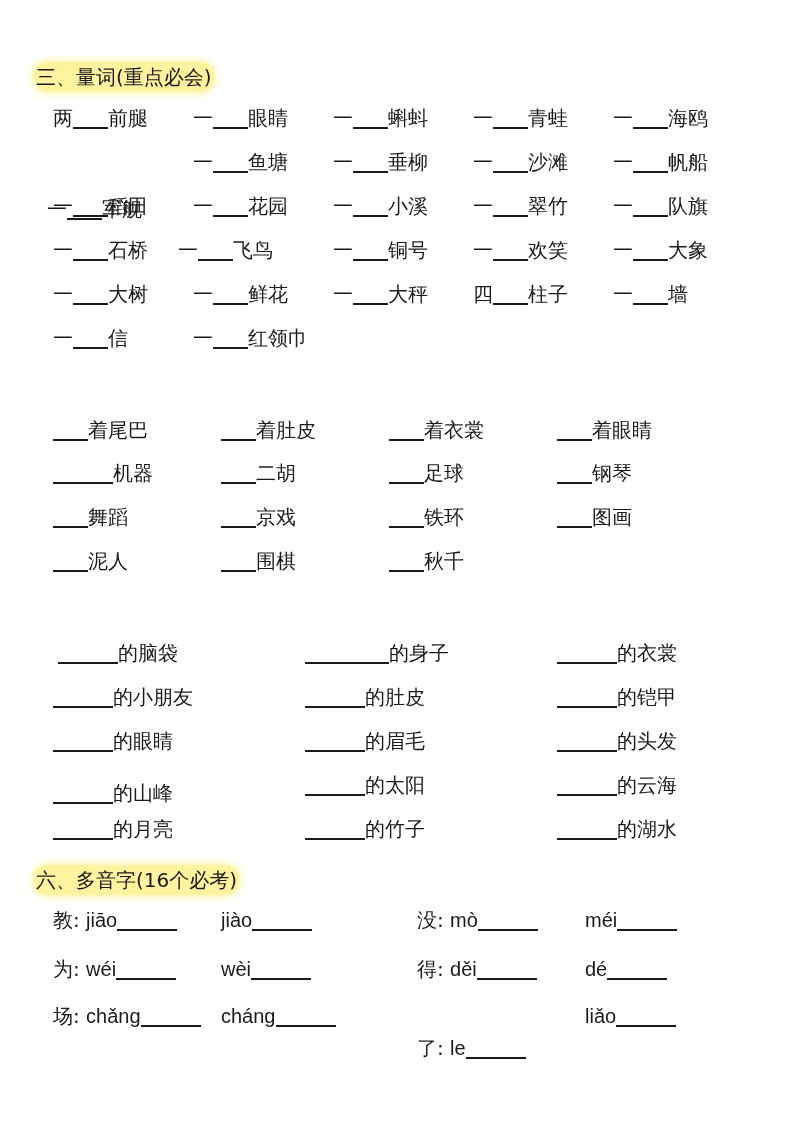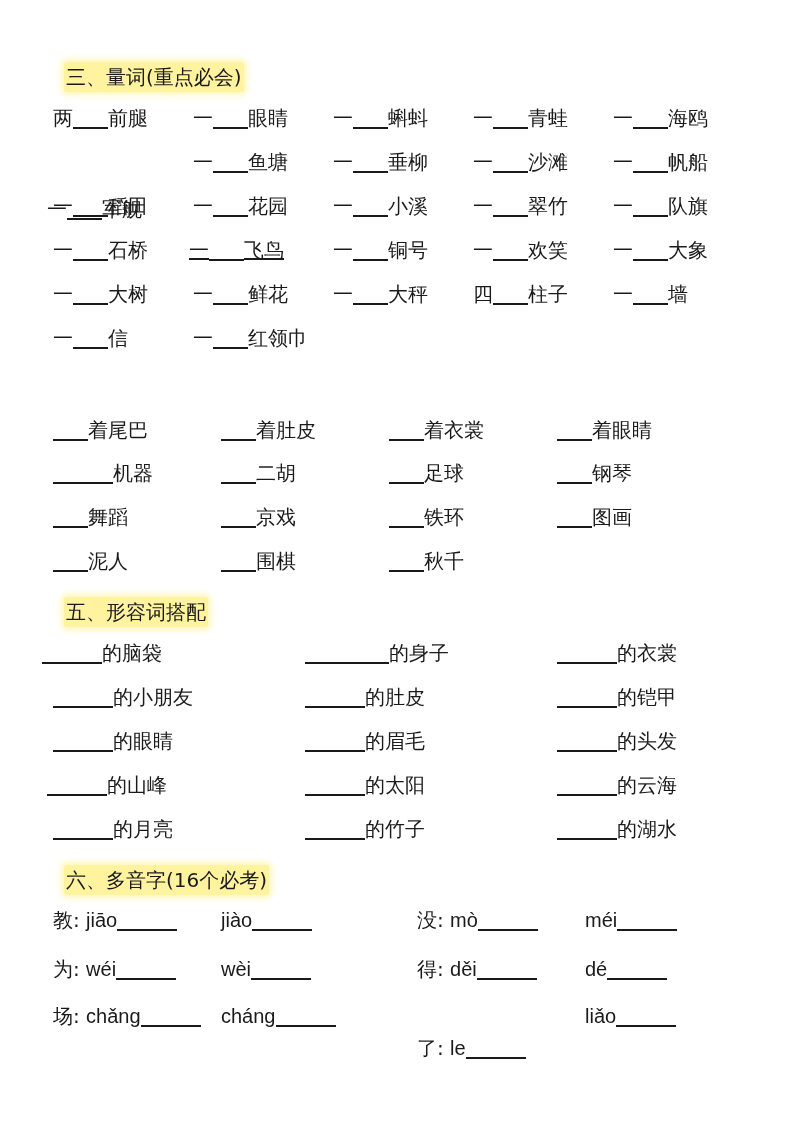--- a/index.html
+++ b/index.html
@@ -3,25 +3,25 @@
 <meta charset="utf-8">
 <style>
   html, body { margin: 0; padding: 0; background: #ffffff; }
   body {
     width: 793px; height: 1122px; position: relative; overflow: hidden;
     font-family: "DejaVu Sans", "Liberation Sans", sans-serif;
     color: #1a1a1a;
   }
   .page { position: absolute; left: 0; top: 0; width: 793px; height: 1122px; }
   .heading {
-    position: absolute; left: 64px; height: 30px; line-height: 30px;
+    position: absolute; left: 34px; height: 30px; line-height: 30px;
     font-size: 20px; padding: 0 2px;
     background: #fff3a0;
     box-shadow: 0 0 6px 3px #fff7b8;
-    border-radius: 3px;
+    border-radius: 14px;
   }
   .row { position: absolute; left: 0; height: 30px; line-height: 30px; font-size: 20px; }
   .item { position: absolute; top: 0; white-space: nowrap; }
   .blank {
     display: inline-block; border-bottom: 2px solid #1a1a1a;
     height: 22px; vertical-align: bottom; margin-bottom: 4px;
   }
   .w35 { width: 35px; }
   .w60 { width: 60px; }
   .w85 { width: 84px; }
@@ -53,21 +53,21 @@
   <div class="row" style="top:191px;">
     <span class="item" style="left:53px;"><span>一</span><span class="blank w35"></span><span>稻田</span></span>
     <span class="item" style="left:193px;"><span>一</span><span class="blank w35"></span><span>花园</span></span>
     <span class="item" style="left:333px;"><span>一</span><span class="blank w35"></span><span>小溪</span></span>
     <span class="item" style="left:473px;"><span>一</span><span class="blank w35"></span><span>翠竹</span></span>
     <span class="item" style="left:613px;"><span>一</span><span class="blank w35"></span><span>队旗</span></span>
   </div>
 
   <div class="row" style="top:235px;">
     <span class="item" style="left:53px;"><span>一</span><span class="blank w35"></span><span>石桥</span></span>
-    <span class="item" style="left:189px;text-decoration:underline;"><span>一</span><span class="blank w35"></span><span>飞鸟</span></span>
+    <span class="item" style="left:178px;"><span>一</span><span class="blank w35"></span><span>飞鸟</span></span>
     <span class="item" style="left:333px;"><span>一</span><span class="blank w35"></span><span>铜号</span></span>
     <span class="item" style="left:473px;"><span>一</span><span class="blank w35"></span><span>欢笑</span></span>
     <span class="item" style="left:613px;"><span>一</span><span class="blank w35"></span><span>大象</span></span>
   </div>
 
   <div class="row" style="top:279px;">
     <span class="item" style="left:53px;"><span>一</span><span class="blank w35"></span><span>大树</span></span>
     <span class="item" style="left:193px;"><span>一</span><span class="blank w35"></span><span>鲜花</span></span>
     <span class="item" style="left:333px;"><span>一</span><span class="blank w35"></span><span>大秤</span></span>
     <span class="item" style="left:473px;"><span>四</span><span class="blank w35"></span><span>柱子</span></span>
@@ -100,42 +100,41 @@
     <span class="item" style="left:389px;"><span class="blank w35"></span><span>铁环</span></span>
     <span class="item" style="left:557px;"><span class="blank w35"></span><span>图画</span></span>
   </div>
 
   <div class="row" style="top:546px;">
     <span class="item" style="left:53px;"><span class="blank w35"></span><span>泥人</span></span>
     <span class="item" style="left:221px;"><span class="blank w35"></span><span>围棋</span></span>
     <span class="item" style="left:389px;"><span class="blank w35"></span><span>秋千</span></span>
   </div>
 
-  <div class="heading" style="top:597px;">五、形容词搭配</div>
 
   <div class="row" style="top:638px;">
-    <span class="item" style="left:42px;"><span class="blank w60"></span><span>的脑袋</span></span>
+    <span class="item" style="left:58px;"><span class="blank w60"></span><span>的脑袋</span></span>
     <span class="item" style="left:305px;"><span class="blank w85"></span><span>的身子</span></span>
     <span class="item" style="left:557px;"><span class="blank w60"></span><span>的衣裳</span></span>
   </div>
 
   <div class="row" style="top:682px;">
     <span class="item" style="left:53px;"><span class="blank w60"></span><span>的小朋友</span></span>
     <span class="item" style="left:305px;"><span class="blank w60"></span><span>的肚皮</span></span>
     <span class="item" style="left:557px;"><span class="blank w60"></span><span>的铠甲</span></span>
   </div>
 
   <div class="row" style="top:726px;">
     <span class="item" style="left:53px;"><span class="blank w60"></span><span>的眼睛</span></span>
     <span class="item" style="left:305px;"><span class="blank w60"></span><span>的眉毛</span></span>
     <span class="item" style="left:557px;"><span class="blank w60"></span><span>的头发</span></span>
   </div>
 
   <div class="row" style="top:770px;">
-    <span class="item" style="left:47px;"><span class="blank w60"></span><span>的山峰</span></span>
+    <span class="item" style="left:53px;margin-top:8px;"><span class="blank w60"></span><span>的山峰</span></span>
     <span class="item" style="left:305px;"><span class="blank w60"></span><span>的太阳</span></span>
     <span class="item" style="left:557px;"><span class="blank w60"></span><span>的云海</span></span>
   </div>
 
   <div class="row" style="top:814px;">
     <span class="item" style="left:53px;"><span class="blank w60"></span><span>的月亮</span></span>
     <span class="item" style="left:305px;"><span class="blank w60"></span><span>的竹子</span></span>
     <span class="item" style="left:557px;"><span class="blank w60"></span><span>的湖水</span></span>
   </div>
 

